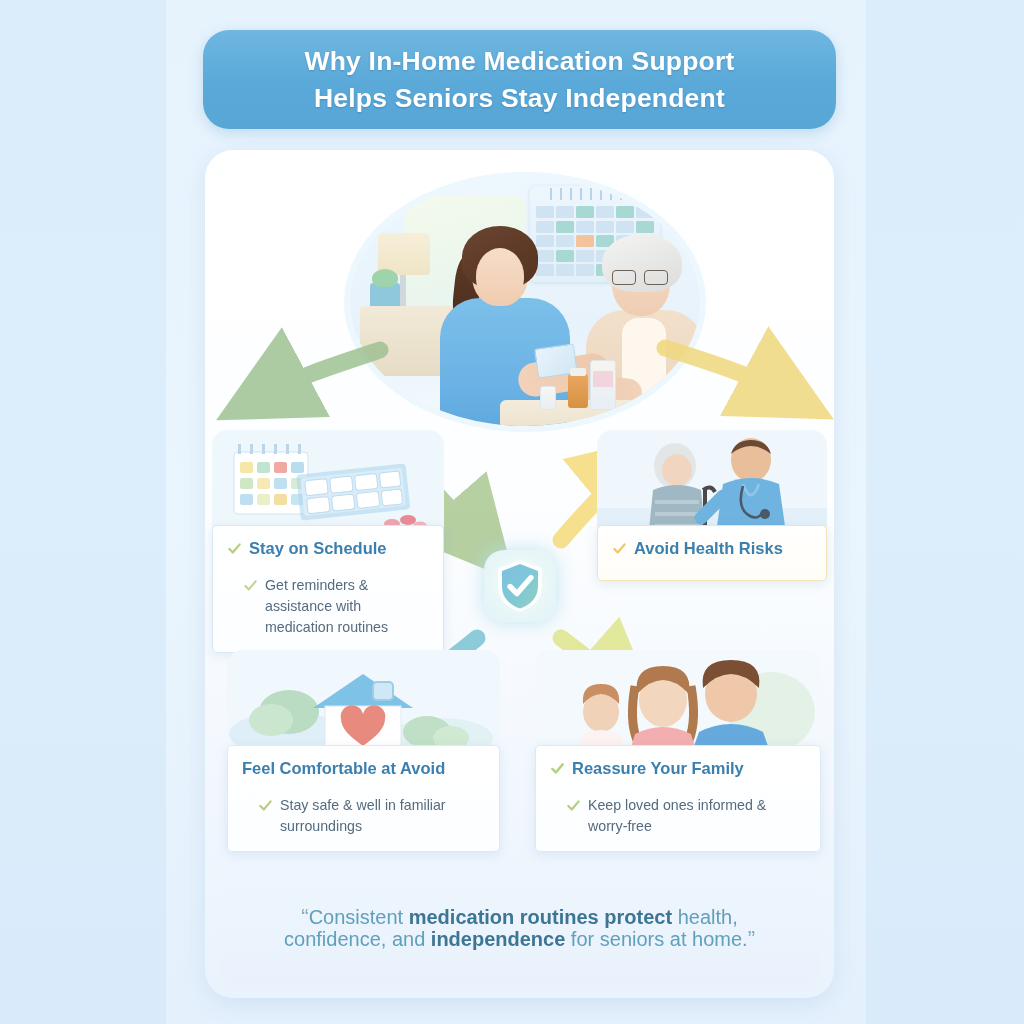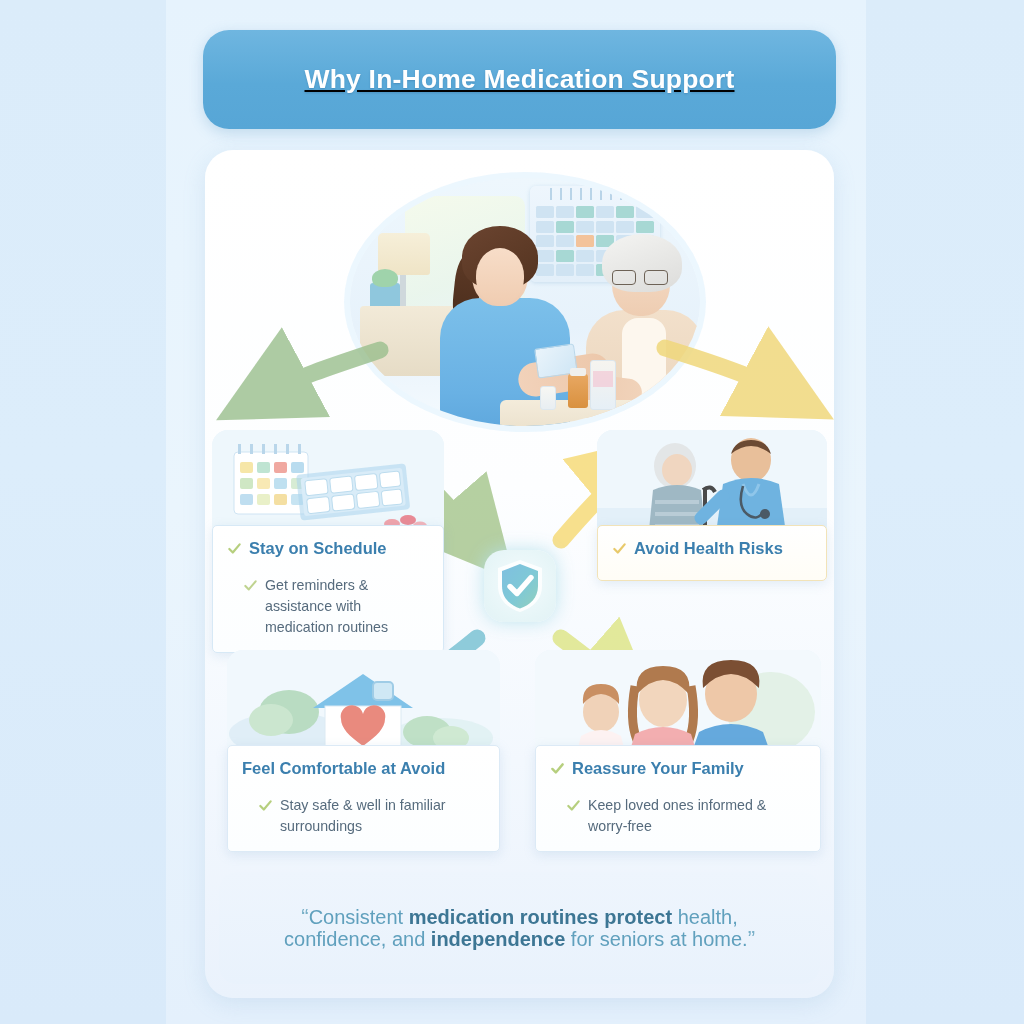--- a/index.html
+++ b/index.html
@@ -18,21 +18,20 @@
     background:linear-gradient(180deg,#e6f3fd 0%,#eaf5fd 50%,#e4f0fc 100%);
   }
   
   .title-bar{
     position:absolute;left:203px;top:30px;width:633px;height:99px;
     border-radius:26px;
     background:linear-gradient(180deg,#6fb6e0 0%,#5aa9d8 55%,#57a6d6 100%);
     box-shadow:0 4px 14px rgba(90,150,195,.28);
     display:flex;flex-direction:column;align-items:center;justify-content:center;
     text-align:center;
-    text-decoration:underline;
   }
   .title-line{
     color:#ffffff;font-size:26.5px;font-weight:bold;letter-spacing:.2px;
     line-height:37px;text-shadow:0 1px 2px rgba(40,95,140,.35);
   }
   
   .panel{
     position:absolute;left:205px;top:150px;width:629px;height:848px;
     border-radius:28px;
     background:linear-gradient(180deg,#ffffff 0%,#fdfeff 40%,#f3f8fe 72%,#eaf2fc 100%);
@@ -163,20 +162,21 @@
   .arrows{position:absolute;left:0;top:0;width:629px;height:848px;pointer-events:none;}
 </style>
 </head>
 <body>
 
 <div id="poster">
   <div class="inner-band"></div>
 
   <div class="title-bar">
     <div class="title-line">Why In-Home Medication Support</div>
+    <div class="title-line">Helps Seniors Stay Independent</div>
   </div>
 
   <div class="panel">
 
     <div class="hero">
       <div class="hero-oval">
         <div class="room-wall"></div>
         <div class="window-glow"></div>
         <div class="calendar-wall">
           <div class="cal-rings"></div>

